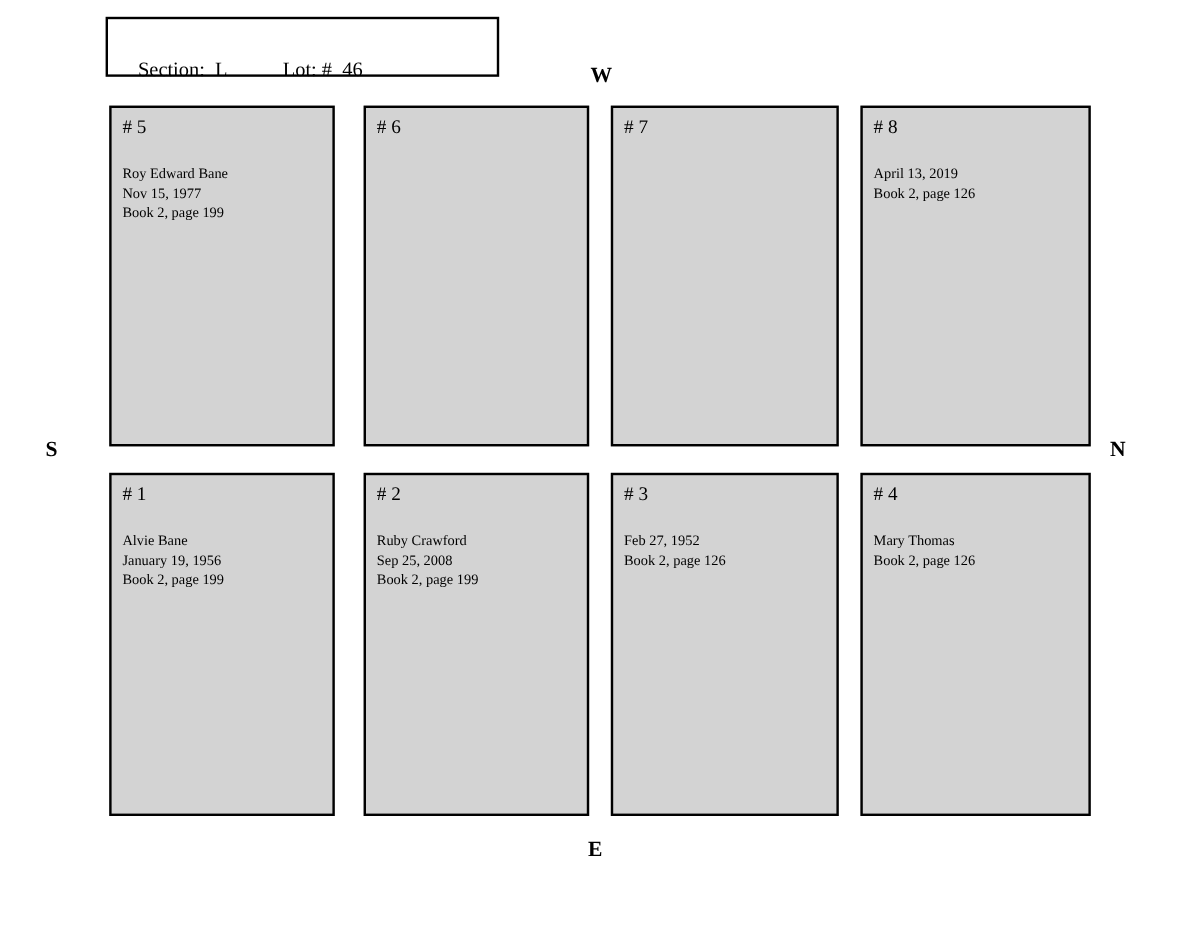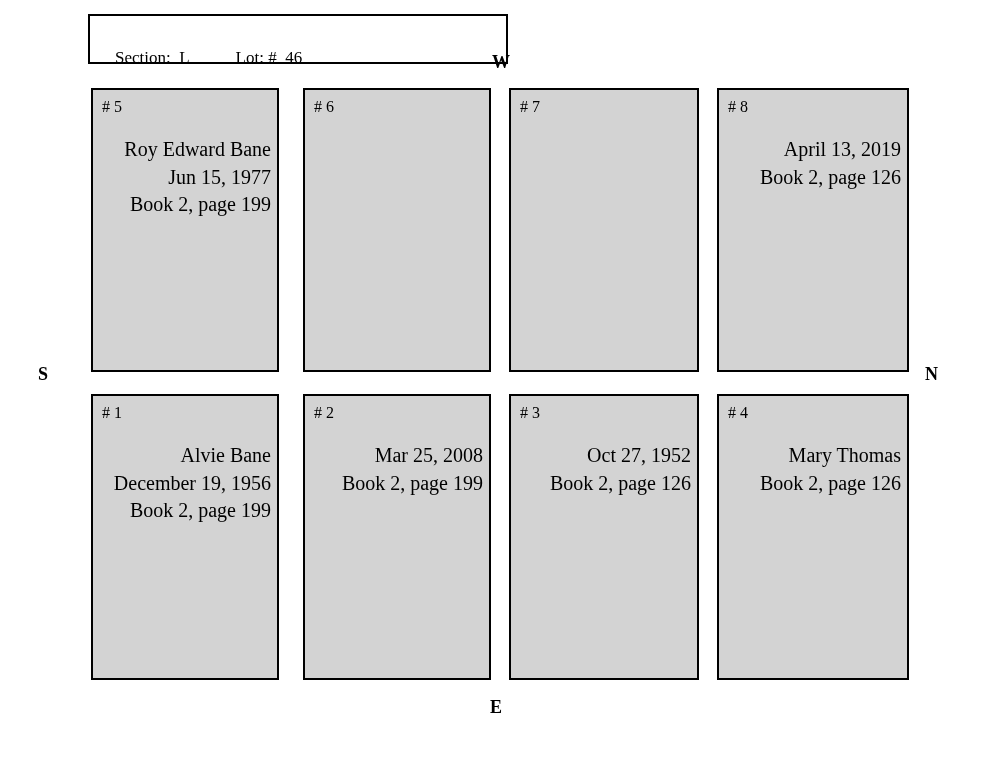--- a/index.html
+++ b/index.html
@@ -14,21 +14,21 @@
     font-family: "Liberation Serif", serif;
     color: #000000;
     overflow: hidden;
   }
 
   
   #header-box {
     position: absolute;
     left: 88px;
     top: 14px;
-    width: 420px;
+    width: 328px;
     height: 50px;
     border: 2px solid #000000;
     background: #ffffff;
     box-sizing: border-box;
   }
   #header-box .hdr-inner {
     position: absolute;
     left: 8px;
     top: 12px;
     font-size: 17px;
@@ -60,23 +60,22 @@
     position: absolute;
     left: 9px;
     top: 8px;
     font-size: 16px;
   }
   .plot .plot-body {
     position: absolute;
     left: 9px;
     top: 46px;
     right: 6px;
-    font-size: 20px;
+    font-size: 12px;
     line-height: 1.38;
-    text-align: right;
   }
   .plot .plot-body div { white-space: nowrap; }
 
   
   .row-top    { top: 88px;  height: 284px; }
   .row-bottom { top: 394px; height: 286px; }
 
   .col-1 { left: 91px;  width: 188px; }
   .col-2 { left: 303px; width: 188px; }
   .col-3 { left: 509px; width: 190px; }
@@ -93,21 +92,21 @@
 
 <div class="compass" id="compass-w">W</div>
 <div class="compass" id="compass-n">N</div>
 <div class="compass" id="compass-s">S</div>
 <div class="compass" id="compass-e">E</div>
 
 <div class="plot row-top col-1">
   <div class="plot-num"># 5</div>
   <div class="plot-body">
     <div>Roy Edward Bane</div>
-    <div>Jun 15, 1977</div>
+    <div>Nov 15, 1977</div>
     <div>Book 2, page 199</div>
   </div>
 </div>
 
 <div class="plot row-top col-2">
   <div class="plot-num"># 6</div>
   <div class="plot-body">
     <div></div>
     <div></div>
     <div></div>
@@ -128,37 +127,38 @@
   <div class="plot-body">
     <div>April 13, 2019</div>
     <div>Book 2, page 126</div>
   </div>
 </div>
 
 <div class="plot row-bottom col-1">
   <div class="plot-num"># 1</div>
   <div class="plot-body">
     <div>Alvie Bane</div>
-    <div>December 19, 1956</div>
+    <div>January 19, 1956</div>
     <div>Book 2, page 199</div>
   </div>
 </div>
 
 <div class="plot row-bottom col-2">
   <div class="plot-num"># 2</div>
   <div class="plot-body">
-    <div>Mar 25, 2008</div>
+    <div>Ruby Crawford</div>
+    <div>Sep 25, 2008</div>
     <div>Book 2, page 199</div>
   </div>
 </div>
 
 <div class="plot row-bottom col-3">
   <div class="plot-num"># 3</div>
   <div class="plot-body">
-    <div>Oct 27, 1952</div>
+    <div>Feb 27, 1952</div>
     <div>Book 2, page 126</div>
   </div>
 </div>
 
 <div class="plot row-bottom col-4">
   <div class="plot-num"># 4</div>
   <div class="plot-body">
     <div>Mary Thomas</div>
     <div>Book 2, page 126</div>
   </div>

